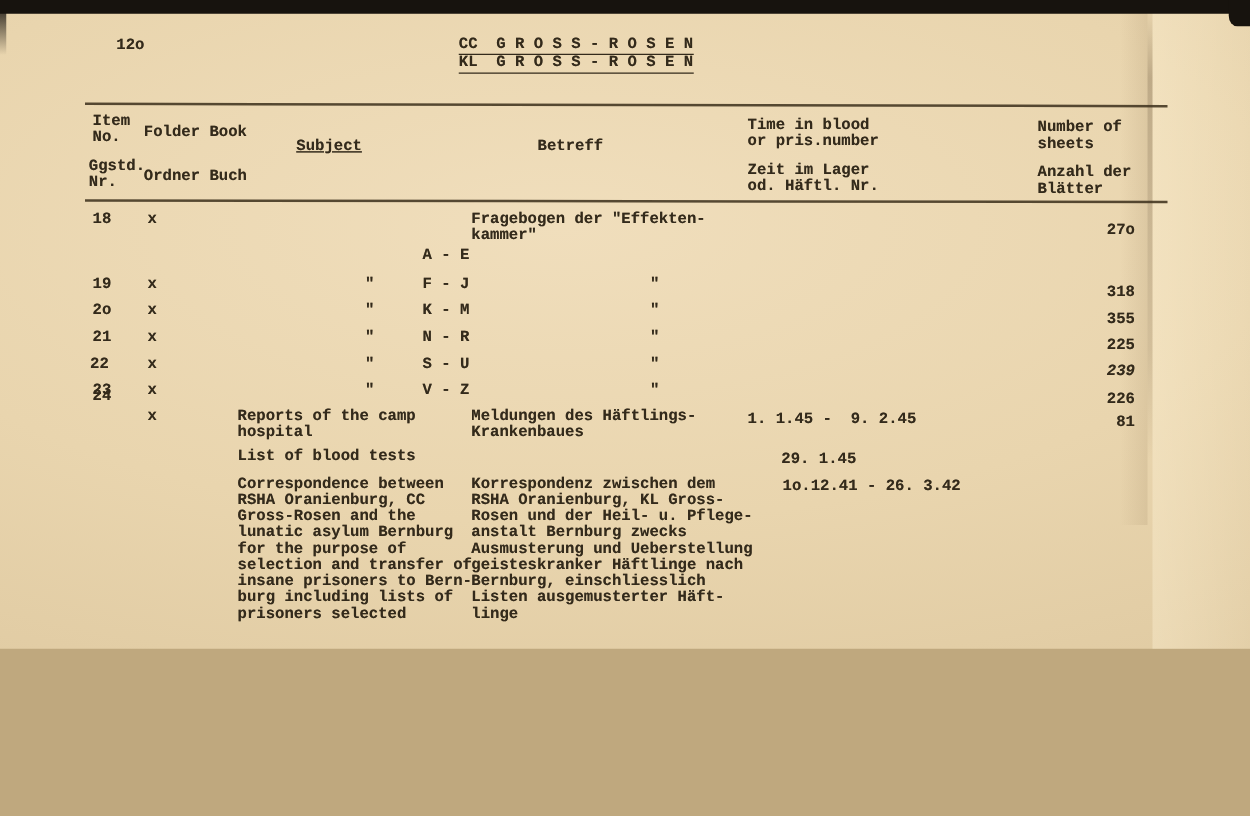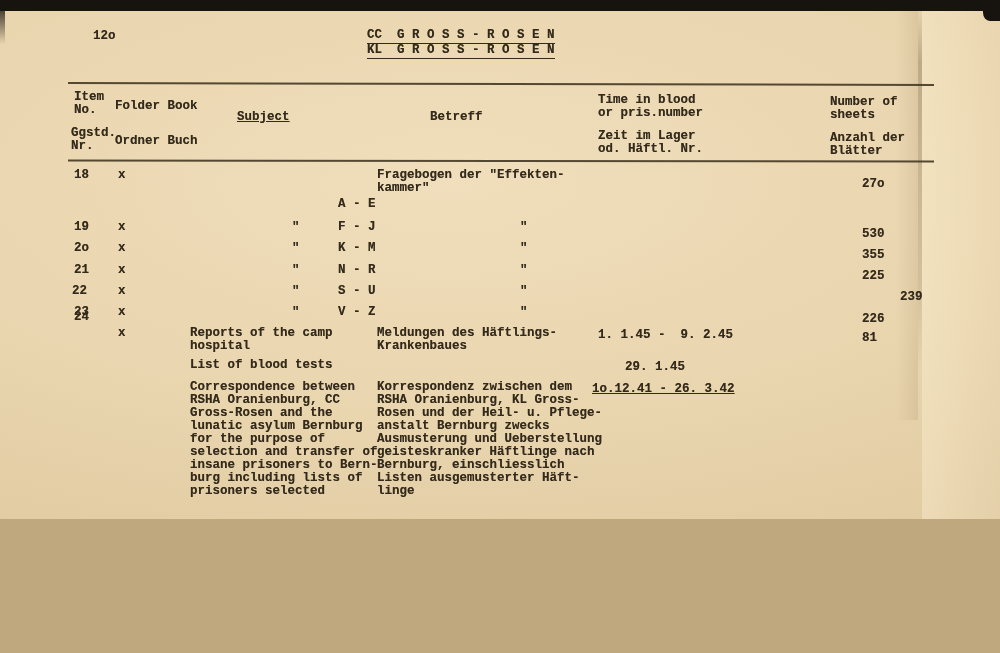--- a/index.html
+++ b/index.html
@@ -25,21 +25,21 @@
     background:linear-gradient(to right,rgba(255,243,214,0.38),rgba(255,243,214,0.10));}
   
   .t{
     position:absolute;white-space:pre;
     font-size:12.5px;line-height:13px;font-weight:700;
     color:#332a1b;letter-spacing:0;
     text-shadow:0 0 0.5px rgba(51,42,27,0.55);
   }
   .title{border-bottom:1.5px solid #332a1b;padding-bottom:0.5px;}
   .rule{position:absolute;height:2px;background:#40331f;opacity:0.88;}
-  .sheets{width:46px;}
+  .sheets{width:46px;text-align:right;}
 </style>
 </head>
 <body>
 
 <div class="scene">
 
   <div class="page-under"></div>
   <div class="fold-shadow-pre"></div>
   <div class="fold-line"></div>
   <div class="edge-top"></div>
@@ -76,42 +76,42 @@
   <span class="t" style="left:377px;top:169px;">Fragebogen der "Effekten-
 kammer"</span>
   <span class="t" style="left:338px;top:198px;">A - E</span>
   <span class="t sheets" style="left:862px;top:178px;">27o</span>
 
   <span class="t" style="left:74px;top:221px;">19</span>
   <span class="t" style="left:118px;top:221px;">x</span>
   <span class="t" style="left:292px;top:221px;">"</span>
   <span class="t" style="left:338px;top:221px;">F - J</span>
   <span class="t" style="left:520px;top:221px;">"</span>
-  <span class="t sheets" style="left:862px;top:228px;">530</span>
+  <span class="t sheets" style="left:862px;top:228px;">318</span>
 
   <span class="t" style="left:74px;top:242px;">2o</span>
   <span class="t" style="left:118px;top:242px;">x</span>
   <span class="t" style="left:292px;top:242px;">"</span>
   <span class="t" style="left:338px;top:242px;">K - M</span>
   <span class="t" style="left:520px;top:242px;">"</span>
   <span class="t sheets" style="left:862px;top:249px;">355</span>
 
   <span class="t" style="left:74px;top:264px;">21</span>
   <span class="t" style="left:118px;top:264px;">x</span>
   <span class="t" style="left:292px;top:264px;">"</span>
   <span class="t" style="left:338px;top:264px;">N - R</span>
   <span class="t" style="left:520px;top:264px;">"</span>
   <span class="t sheets" style="left:862px;top:270px;">225</span>
 
   <span class="t" style="left:72px;top:285px;">22</span>
   <span class="t" style="left:118px;top:285px;">x</span>
   <span class="t" style="left:292px;top:285px;">"</span>
   <span class="t" style="left:338px;top:285px;">S - U</span>
   <span class="t" style="left:520px;top:285px;">"</span>
-  <span class="t sheets" style="left:900px;top:291px;">239</span>
+  <span class="t sheets" style="left:862px;top:291px;font-style:italic;">239</span>
 
   <span class="t" style="left:74px;top:306px;">23</span>
   <span class="t" style="left:118px;top:306px;">x</span>
   <span class="t" style="left:292px;top:306px;">"</span>
   <span class="t" style="left:338px;top:306px;">V - Z</span>
   <span class="t" style="left:520px;top:306px;">"</span>
   <span class="t sheets" style="left:862px;top:313px;">226</span>
 
   <span class="t" style="left:74px;top:311px;text-align:right;">24</span>
   <span class="t" style="left:118px;top:327px;">x</span>
@@ -136,15 +136,15 @@
 linge</span>
   <span class="t" style="left:190px;top:381px;">Correspondence between
 RSHA Oranienburg, CC
 Gross-Rosen and the
 lunatic asylum Bernburg
 for the purpose of
 selection and transfer of
 insane prisoners to Bern-
 burg including lists of
 prisoners selected</span>
-  <span class="t" style="left:592px;top:383px;text-decoration:underline;">1o.12.41 - 26. 3.42</span>
+  <span class="t" style="left:626px;top:383px;">1o.12.41 - 26. 3.42</span>
 
 </div>
 
 </body></html>

